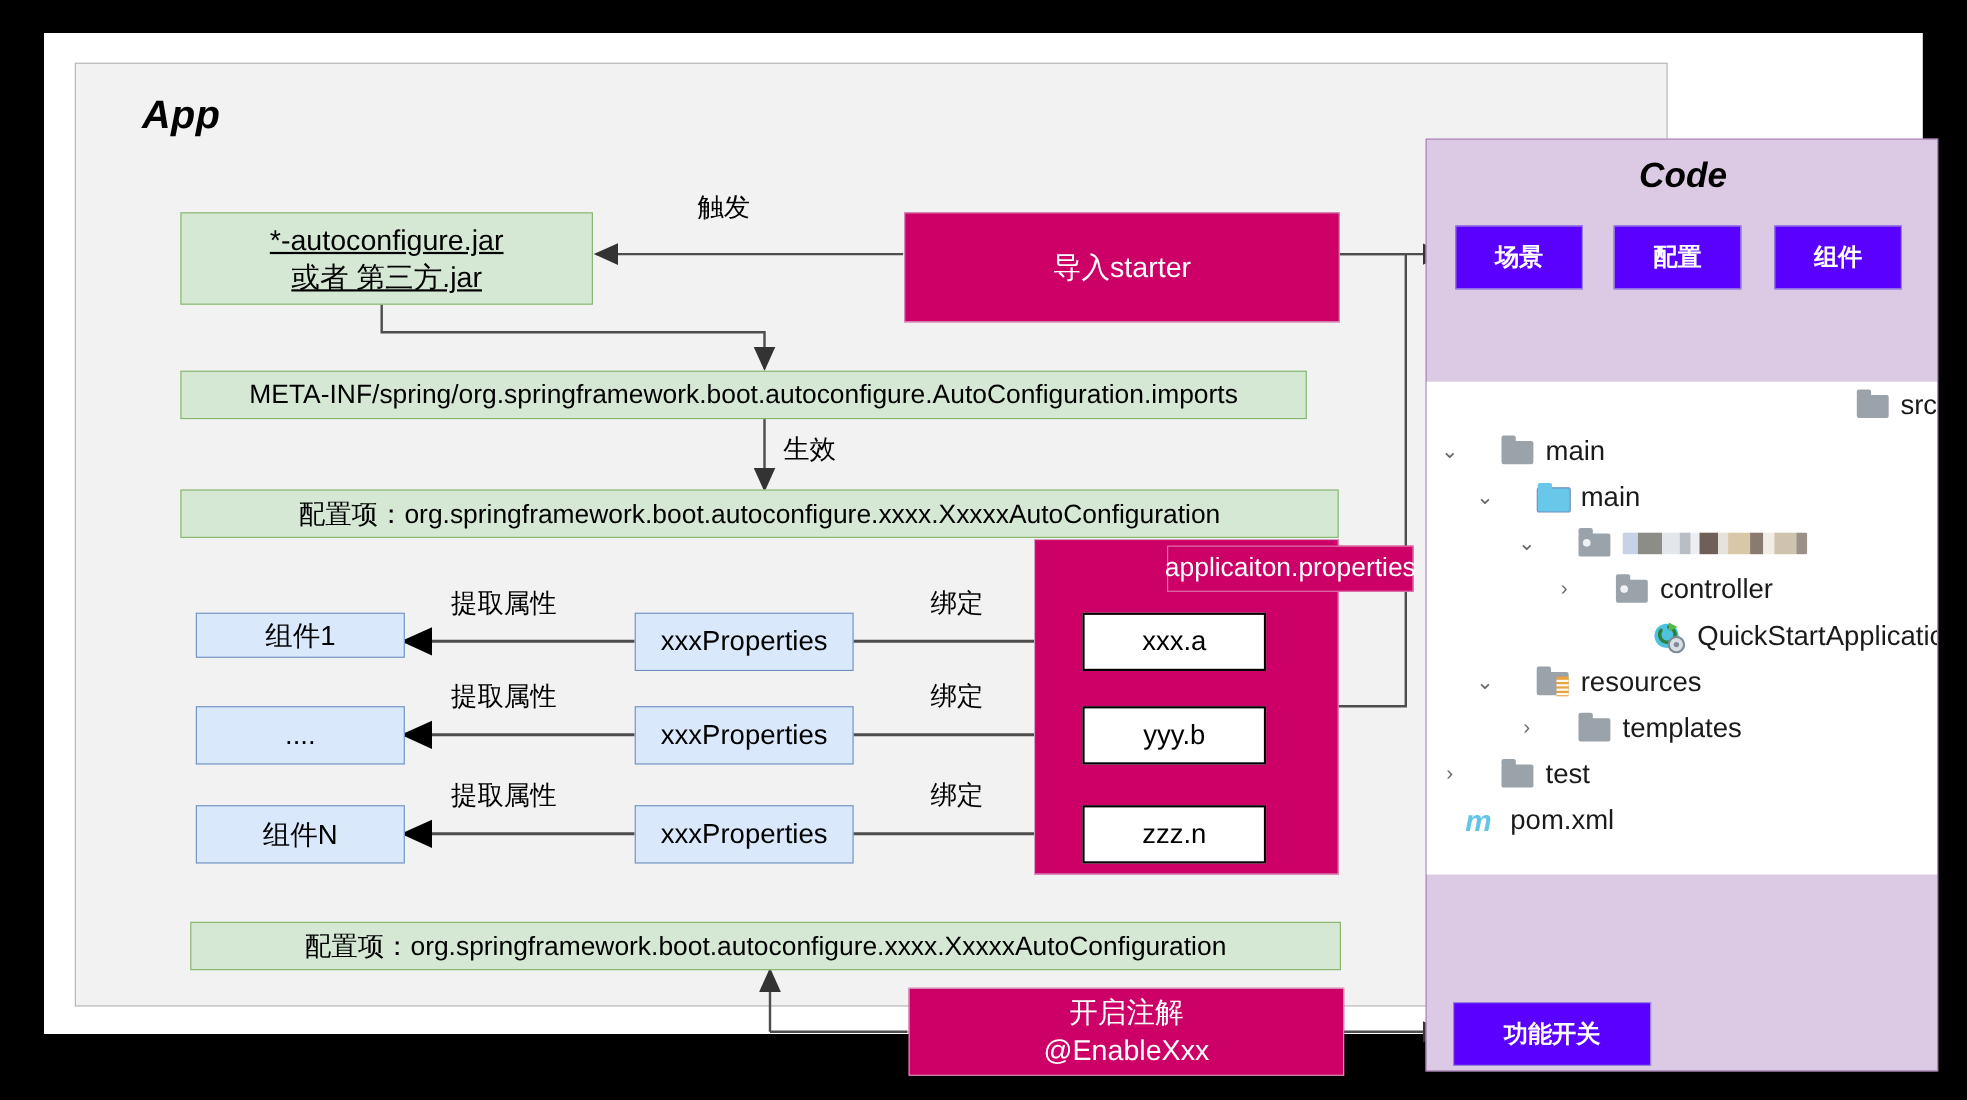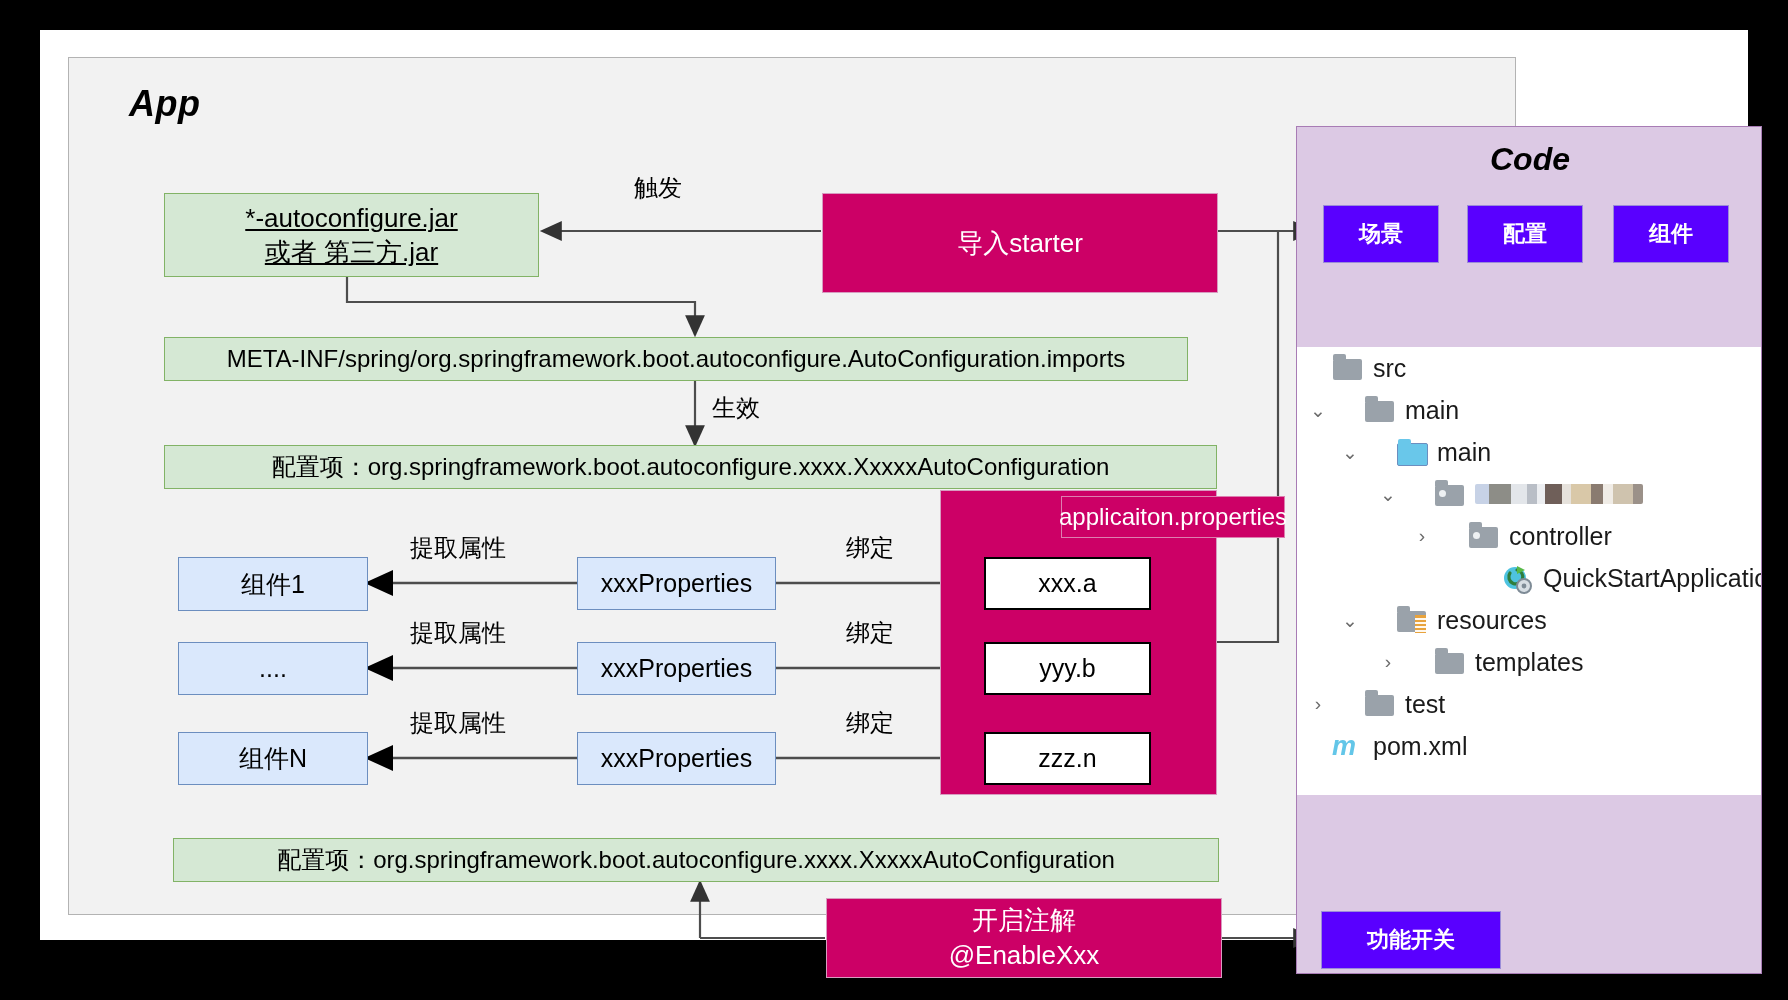--- a/index.html
+++ b/index.html
@@ -134,21 +134,21 @@
 
     <div class="box green" style="left:124px;top:415px;width:1053px;height:44px;font-size:24px;">
       <span>配置项：org.springframework.boot.autoconfigure.xxxx.XxxxxAutoConfiguration</span>
     </div>
 
     <div class="box magenta" style="left:900px;top:460px;width:277px;height:305px;display:block;"></div>
     <div id="props-title">applicaiton.properties</div>
 
     <div class="lbl" style="left:370px;top:502px;">提取属性</div>
     <div class="lbl" style="left:806px;top:502px;">绑定</div>
-    <div class="box blue" style="left:138px;top:527px;width:190px;height:54px;font-size:25px;">
+    <div class="box blue" style="left:138px;top:527px;width:190px;height:41px;font-size:25px;">
       <span>组件1</span>
     </div>
     <div class="box blue" style="left:537px;top:527px;width:199px;height:53px;font-size:25px;">
       <span>xxxProperties</span>
     </div>
     <div class="box white" style="left:944px;top:527px;width:167px;height:53px;font-size:25px;">
       <span>xxx.a</span>
     </div>
 
     <div class="lbl" style="left:370px;top:587px;">提取属性</div>
@@ -199,21 +199,21 @@
         <span>组件</span>
       </div>
 
       <div class="chip" style="left:24px;top:784px;width:180px;height:58px;">
         <span>功能开关</span>
       </div>
     </div>
 
     <div id="tree">
 
-      <div class="trow" style="padding-left:8px;">
+      <div class="trow" style="padding-left:8px;justify-content:flex-end;">
         <span class="caret blank">›</span>
         <span class="ficon">
             <span class="fold"></span>
           </span>
         <span>src</span>
       </div>
 
       <div class="trow" style="padding-left:8px;">
         <span class="caret">⌄</span>
         <span class="ficon" style="margin-left:32px;">

